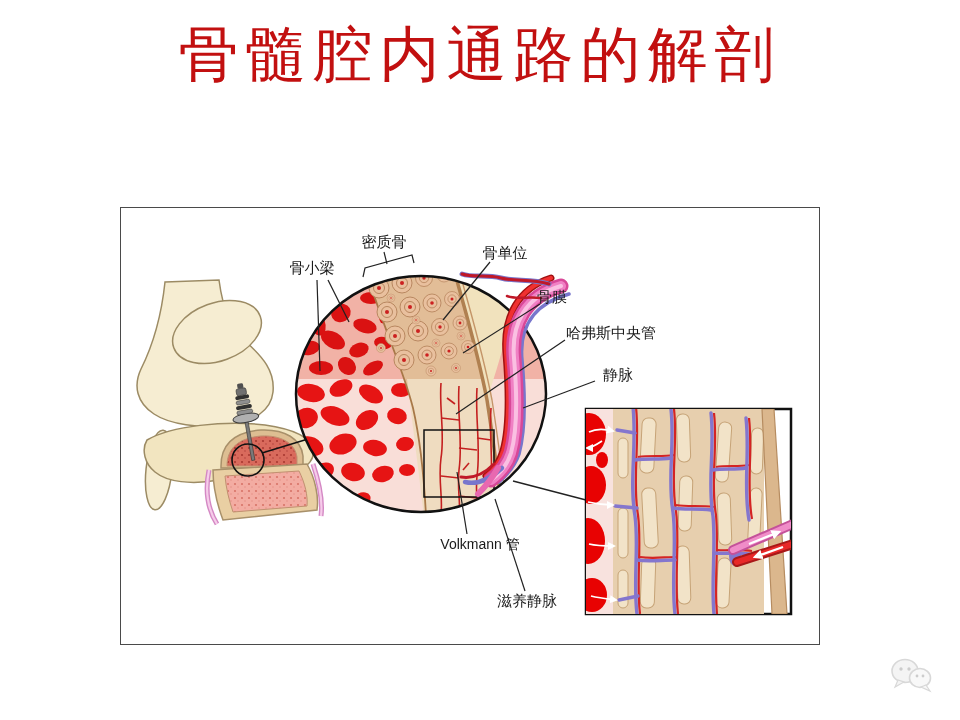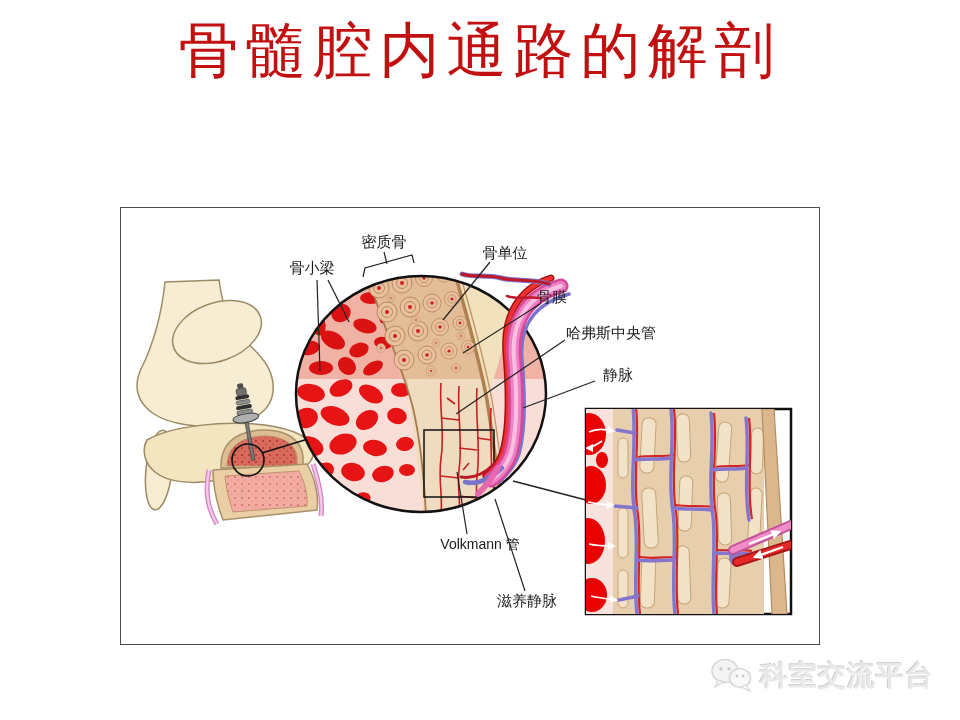--- a/index.html
+++ b/index.html
@@ -4,21 +4,21 @@
 <style>
   html,body{margin:0;padding:0;}
   body{
     width:960px;height:720px;position:relative;overflow:hidden;
     background:#ffffff;
     font-family:"Liberation Sans","DejaVu Sans",sans-serif;
   }
   .slide-title{
     margin:22px 0 8px 0;
     text-align:center;
-    font-family:Liberation Mono, monospace;
+    font-family:Liberation Sans, sans-serif;
     font-weight:400;
     font-size:60px;
     letter-spacing:7px;
     color:var(--title-red,#c21010);
     line-height:1.1;
     white-space:nowrap;
   }
   .diagram-frame{
     position:absolute;left:120px;top:207px;width:700px;height:438px;
     border:1px solid #4a4a4a;background:#ffffff;box-sizing:border-box;
@@ -334,14 +334,13 @@
   <svg width="44" height="40" viewBox="0 0 44 40">
     <ellipse cx="15" cy="15" rx="13" ry="11.5" fill="#f4f4f4" stroke="#d8d8d8" stroke-width="1.6"></ellipse>
     <path d="M8,24 L5,31 L14,26 Z" fill="#f4f4f4" stroke="#d8d8d8" stroke-width="1.2"></path>
     <ellipse cx="30" cy="22" rx="10.5" ry="9.5" fill="#f8f8f8" stroke="#d8d8d8" stroke-width="1.6"></ellipse>
     <path d="M36,29 L40,35 L31,31 Z" fill="#f8f8f8" stroke="#d8d8d8" stroke-width="1.2"></path>
     <circle cx="11" cy="13" r="1.7" fill="#cccccc"></circle>
     <circle cx="19" cy="13" r="1.7" fill="#cccccc"></circle>
     <circle cx="27" cy="20" r="1.4" fill="#cccccc"></circle>
     <circle cx="33" cy="20" r="1.4" fill="#cccccc"></circle>
   </svg>
-  <span class="watermark-text">科室交流平台</span>
 </div>
 
 </body></html>

